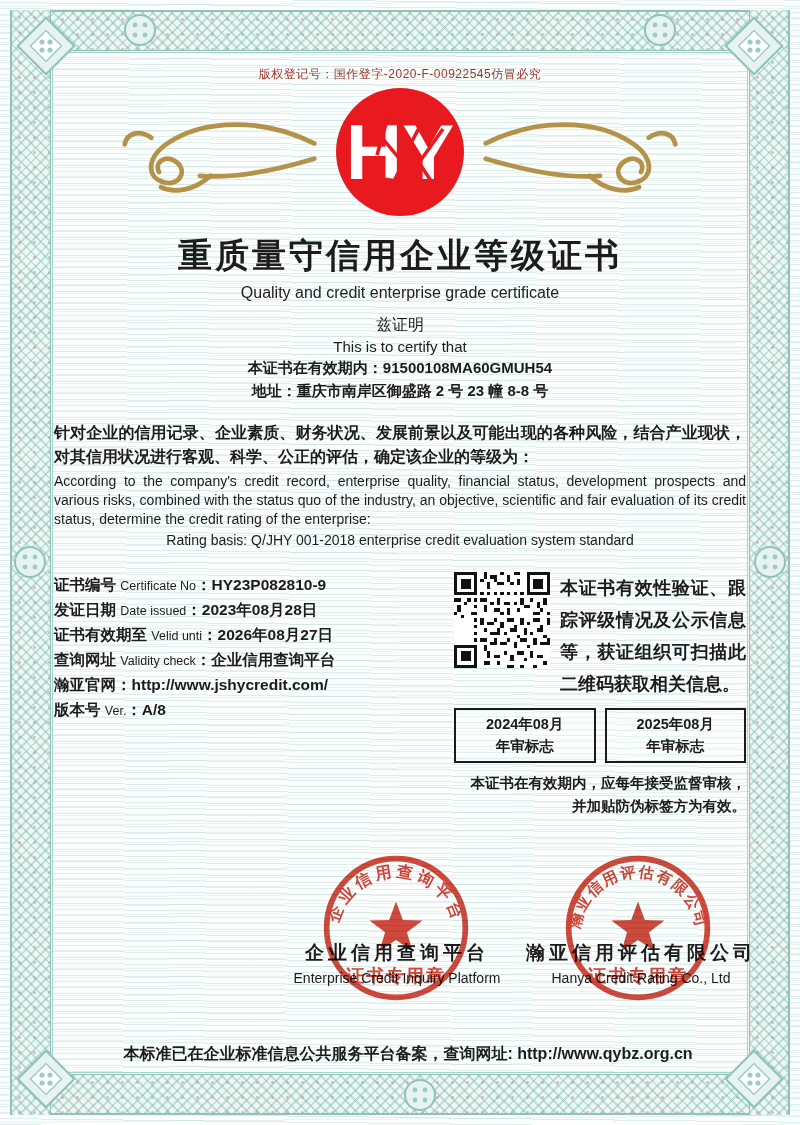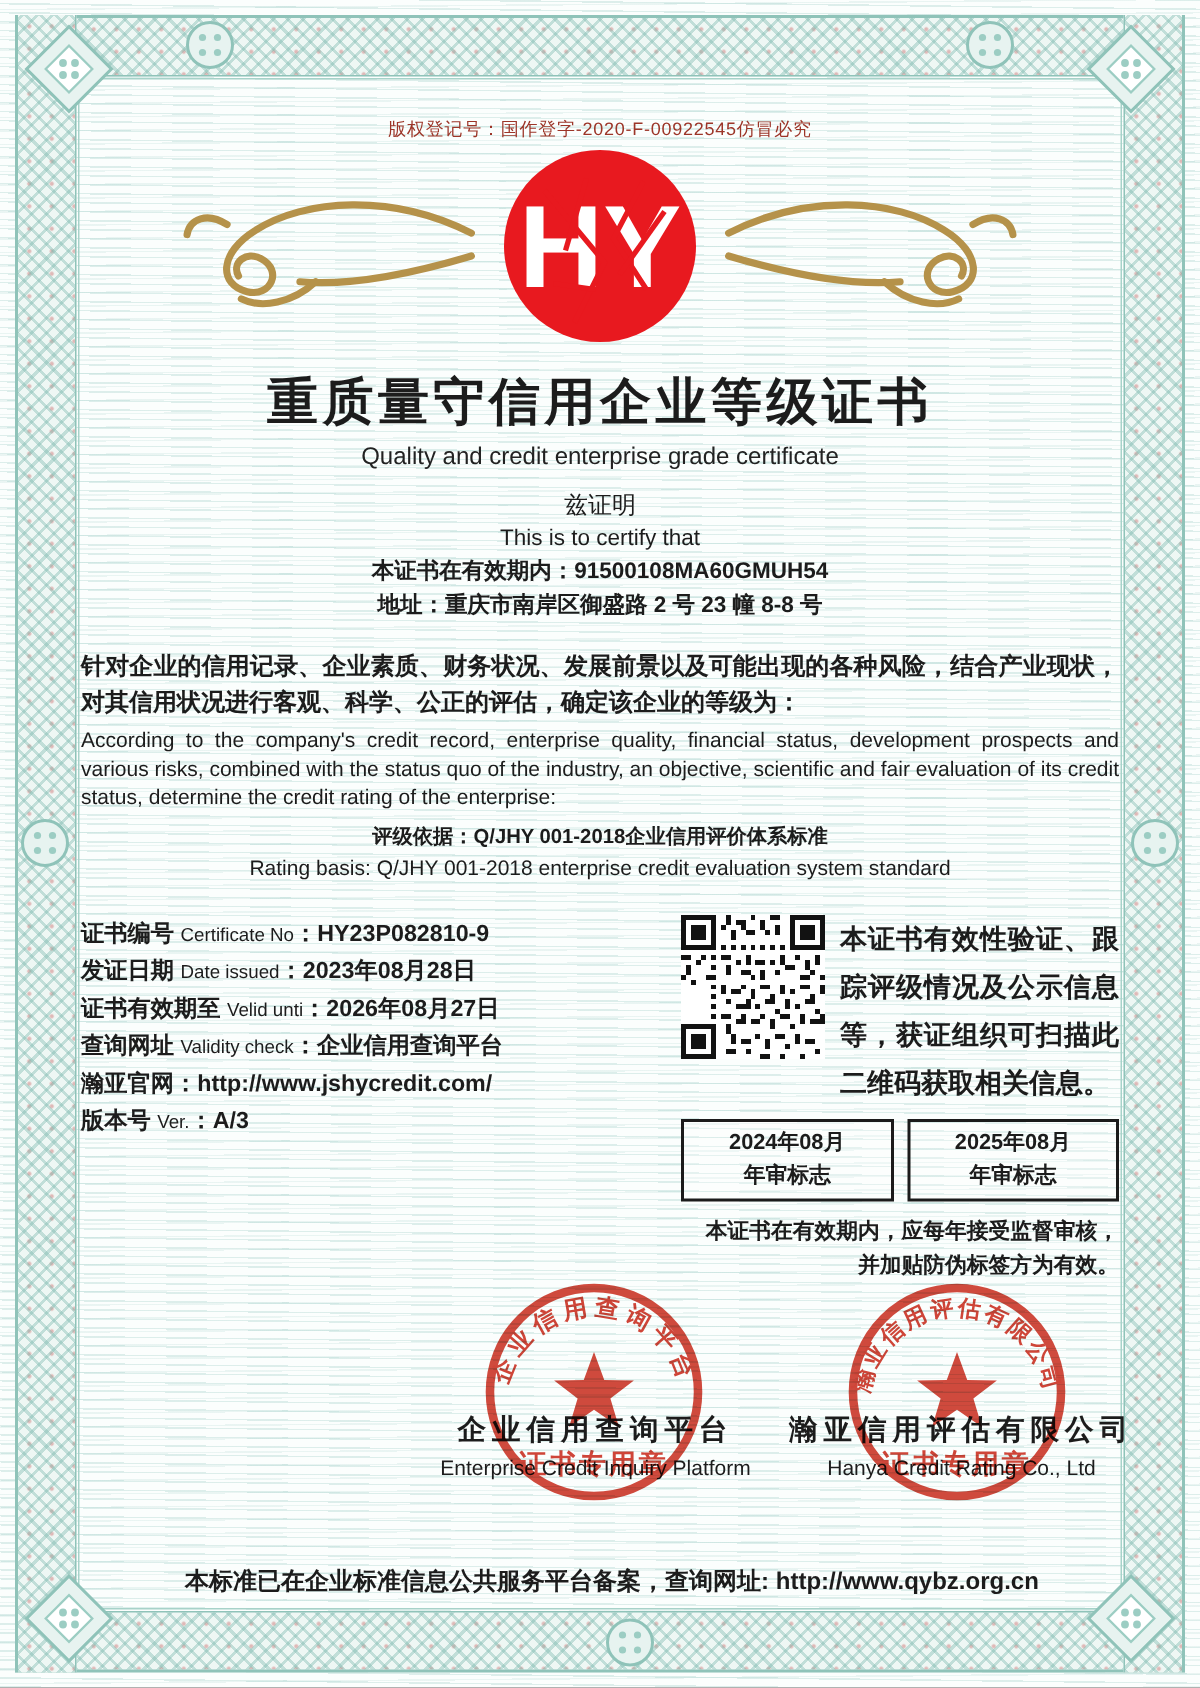--- a/index.html
+++ b/index.html
@@ -21,21 +21,21 @@
   .band.top{left:10px;right:10px;top:10px;height:38px;border-top:2px solid #8fc3b9;border-bottom:1px solid #8fc3b9;}
   .band.bottom{left:10px;right:10px;bottom:10px;height:38px;border-bottom:2px solid #8fc3b9;border-top:1px solid #8fc3b9;}
   .band.left{top:10px;bottom:10px;left:10px;width:38px;border-left:2px solid #8fc3b9;border-right:1px solid #8fc3b9;}
   .band.right{top:10px;bottom:10px;right:10px;width:38px;border-right:2px solid #8fc3b9;border-left:1px solid #8fc3b9;}
   .frame-inner{position:absolute;inset:52px;border:1px solid #a7d2c9;pointer-events:none;}
   .corner{position:absolute;width:80px;height:80px;}
   .corner.tl{left:6px;top:6px;} .corner.tr{right:6px;top:6px;}
   .corner.bl{left:6px;bottom:6px;} .corner.br{right:6px;bottom:6px;}
   .medallion{position:absolute;width:44px;height:44px;}
   
-  .content{position:absolute;left:54px;right:54px;top:50px;bottom:50px;display:flex;flex-direction:column;align-items:center;padding-top:28px;box-sizing:border-box;}
+  .content{position:absolute;left:54px;right:54px;top:50px;bottom:50px;display:flex;flex-direction:column;align-items:center;padding-top:16px;box-sizing:border-box;}
   .copyright{font-size:12px;color:#9c3528;letter-spacing:.5px;}
   .logo-row{display:flex;align-items:center;justify-content:center;gap:14px;height:138px;margin-top:0;}
   .title-cn{font-size:34px;font-weight:700;letter-spacing:3px;margin-top:12px;}
   .title-en{font-size:16px;margin-top:5px;color:#222;}
   .certify-cn{font-size:16px;margin-top:13px;}
   .certify-en{font-size:15px;margin-top:2px;}
   .company{font-size:25px;font-weight:800;letter-spacing:1px;margin-top:7px;}
   .code,.address{font-size:15px;margin-top:4px;font-weight:600;}
   .body-cn{font-size:16px;font-weight:600;line-height:1.5;text-align:justify;margin-top:20px;width:100%;}
   .body-en{font-size:14px;line-height:1.35;text-align:justify;margin-top:3px;width:100%;}
@@ -181,31 +181,30 @@
 
     <div class="certify-cn">兹证明</div>
     <div class="certify-en">This is to certify that</div>
 
     <div class="code">本证书在有效期内：91500108MA60GMUH54</div>
     <div class="address">地址：重庆市南岸区御盛路 2 号 23 幢 8-8 号</div>
 
     <div class="body-cn">针对企业的信用记录、企业素质、财务状况、发展前景以及可能出现的各种风险，结合产业现状，对其信用状况进行客观、科学、公正的评估，确定该企业的等级为：</div>
     <div class="body-en">According to the company's credit record, enterprise quality, financial status, development prospects and various risks, combined with the status quo of the industry, an objective, scientific and fair evaluation of its credit status, determine the credit rating of the enterprise:</div>
 
-    <div class="basis-cn">评级依据：Q/JHY 001-2018企业信用评价体系标准</div>
     <div class="basis-en">Rating basis: Q/JHY 001-2018 enterprise credit evaluation system standard</div>
 
     <div class="details-row">
       <div class="details-col">
         <div><span>证书编号</span> <span class="en">Certificate No</span><span>：HY23P082810-9</span></div>
         <div><span>发证日期</span> <span class="en">Date issued</span><span>：2023年08月28日</span></div>
         <div><span>证书有效期至</span> <span class="en">Velid unti</span><span>：2026年08月27日</span></div>
         <div><span>查询网址</span> <span class="en">Validity check</span><span>：企业信用查询平台</span></div>
         <div><span>瀚亚官网</span><span class="en"></span><span>：http://www.jshycredit.com/</span></div>
-        <div><span>版本号</span> <span class="en">Ver.</span><span>：A/3</span></div>
+        <div><span>版本号</span> <span class="en">Ver.</span><span>：A/8</span></div>
       </div>
 
       <div class="right-col">
         <div class="verify-row">
           <svg class="qr" viewBox="0 0 29 29" shape-rendering="crispEdges">
             <rect x="0" y="0" width="29" height="29" fill="#ffffff"></rect>
             <g fill="#121212">
               <rect x="0" y="0" width="7" height="7"></rect>
                 <rect x="22" y="0" width="7" height="7"></rect>
                 <rect x="0" y="22" width="7" height="7"></rect>

